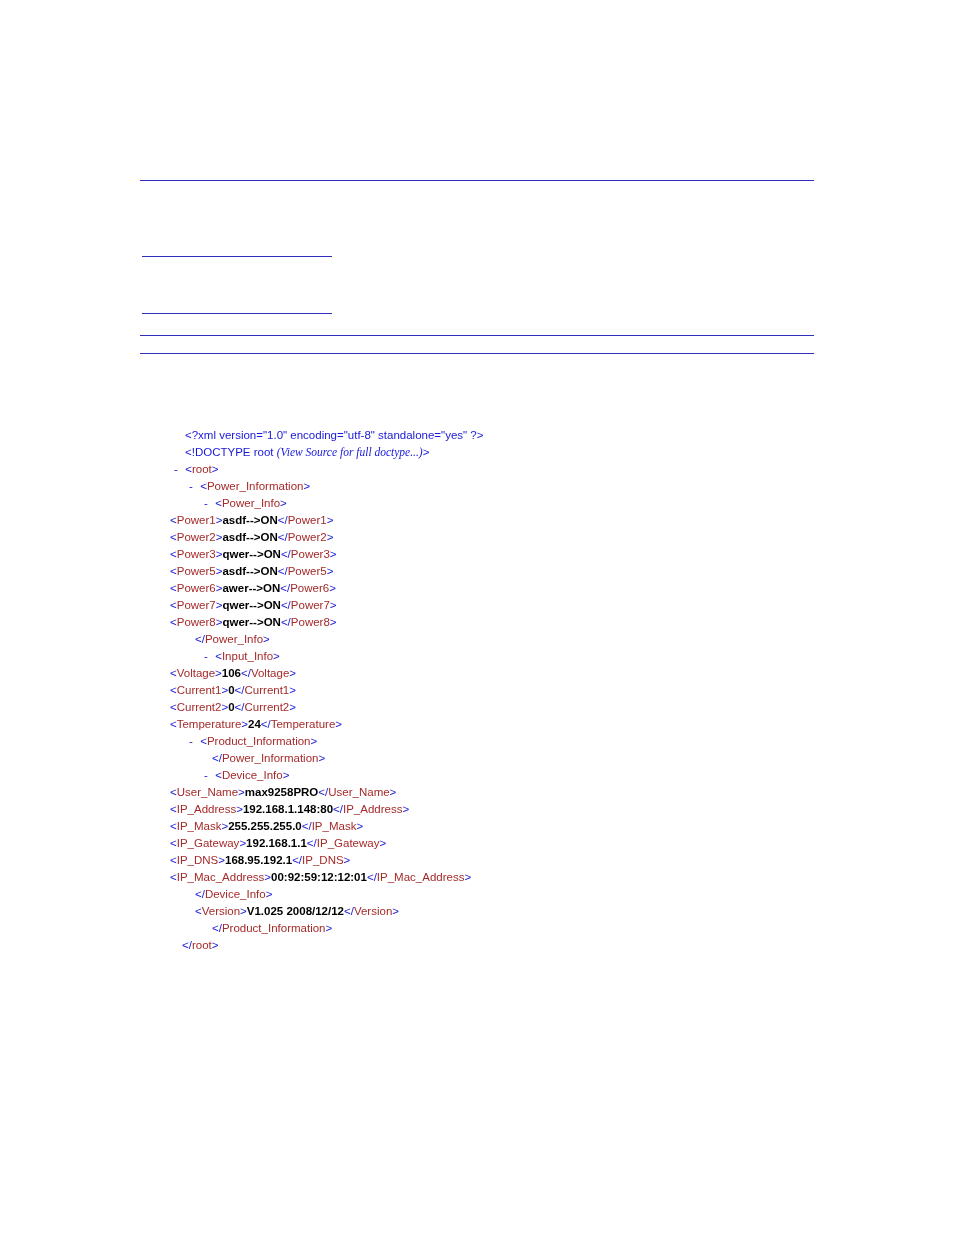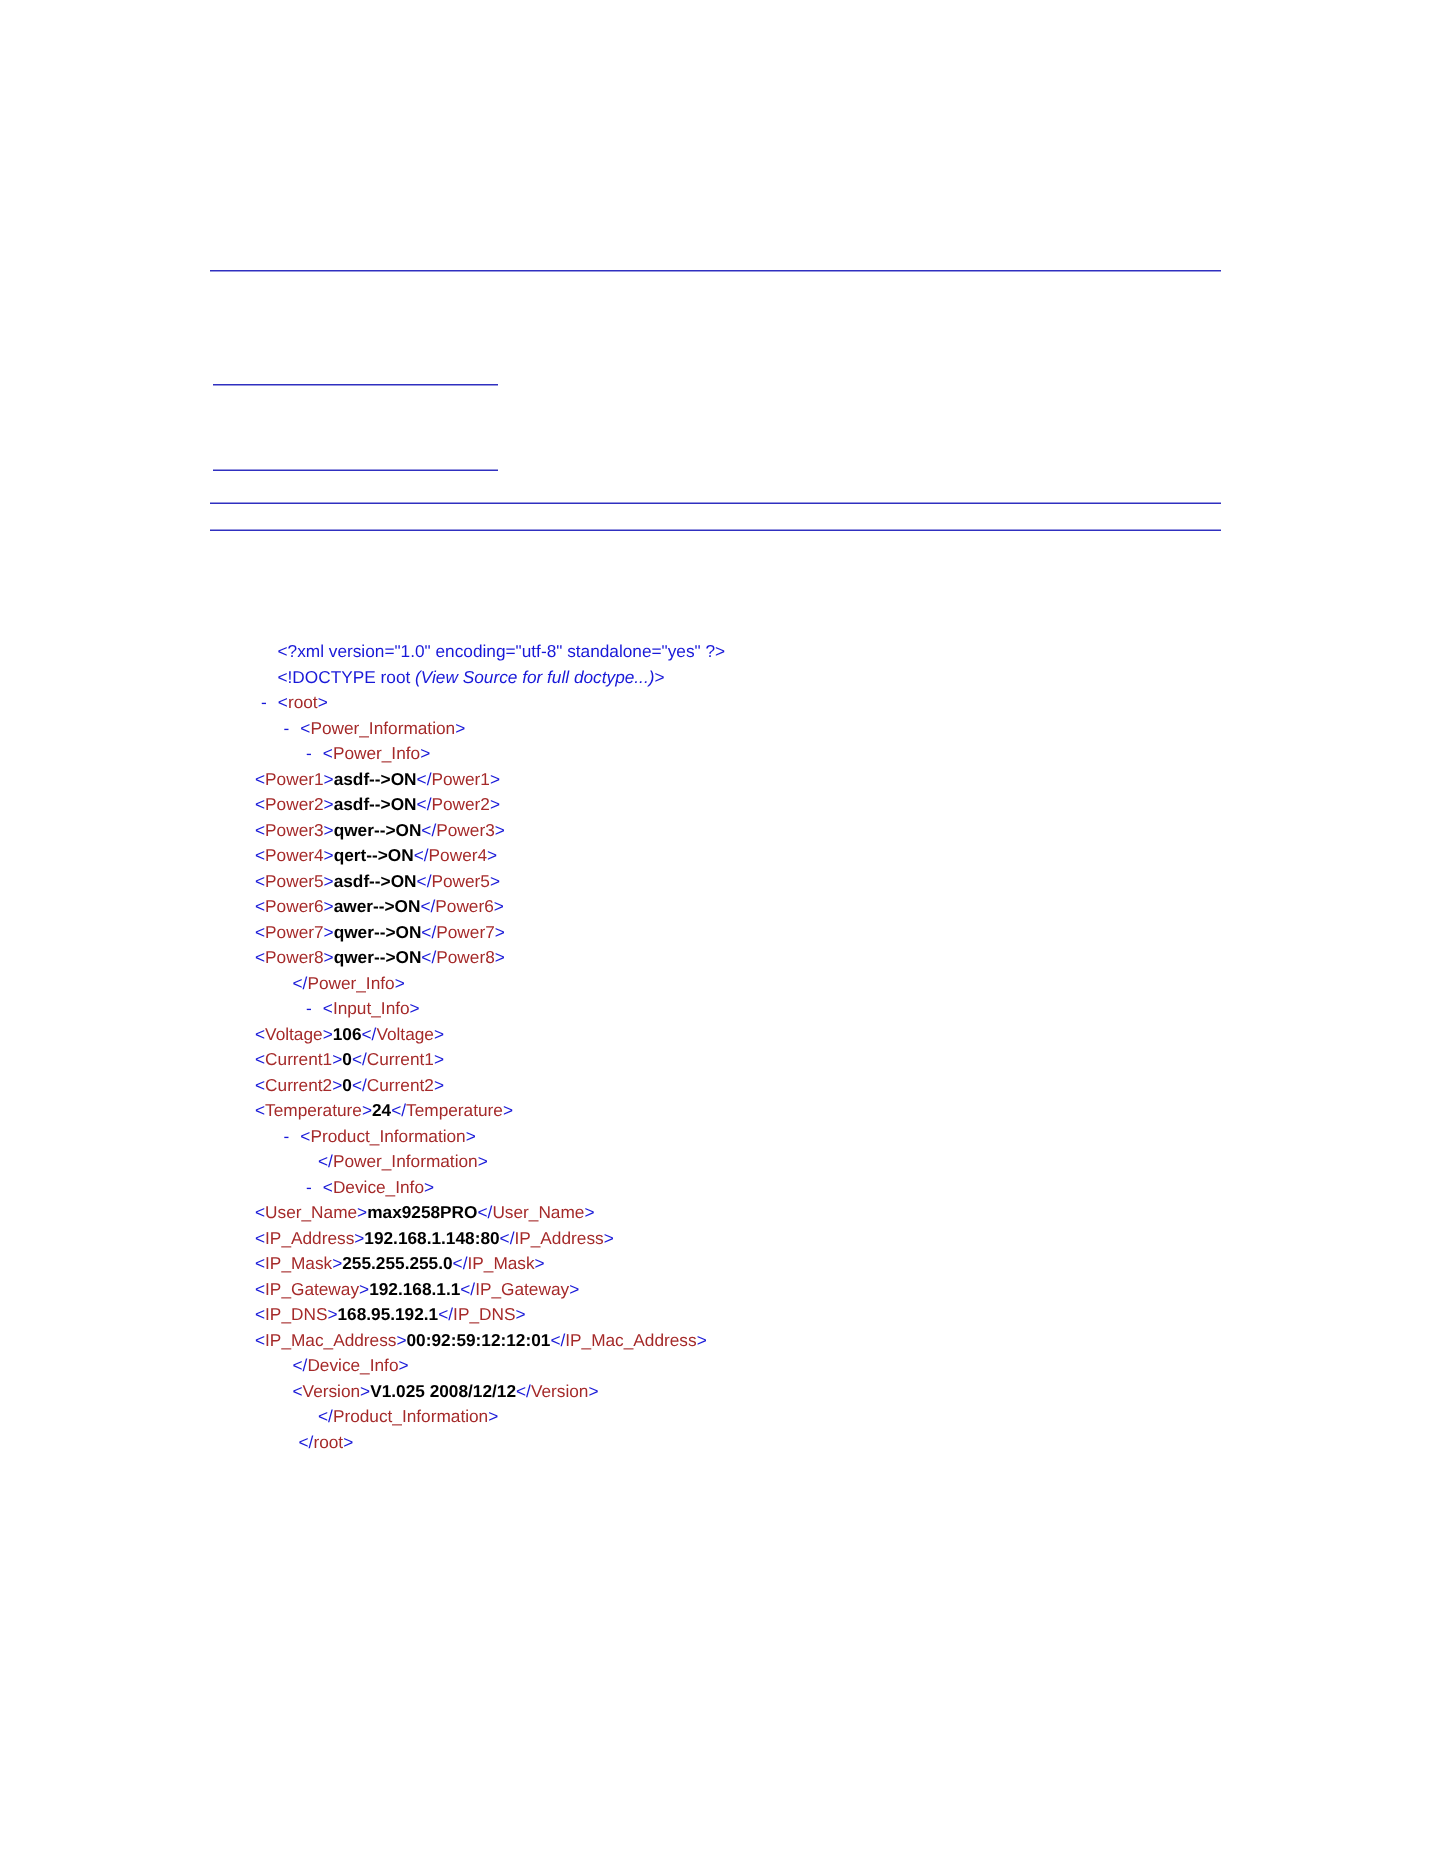--- a/index.html
+++ b/index.html
@@ -41,21 +41,21 @@
   }
   .xml-view {
     font-family: Verdana, Geneva, sans-serif;
     font-size: 11.5px;
     line-height: 17px;
     margin-left: 30px;
   }
   .blue { color: #1818d8; }
   .red { color: #a52a2a; text-align: right; }
   .black { color: #000; font-weight: bold; }
-  .italic { font-style: italic; }
+  .italic { font-style: italic; font-family: Liberation Serif, serif; }
   .row { white-space: nowrap; }
   .tog { color: #1818d8; display:inline-block; width:12px; text-align:center;}
   .i0 { margin-left: 0px; }
   .i1 { margin-left: 15px; }
   .i2 { margin-left: 30px; }
   .i4 { }
   .i3b { margin-left: 25px; }
 </style>
 </head>
 <body>
@@ -84,21 +84,20 @@
 
     <div class="row i0"><span class="tog">-</span> <span class="blue">&lt;</span><span class="red">root</span><span class="blue">&gt;</span></div>
 
     <div class="row i1"><span class="tog">-</span> <span class="blue">&lt;</span><span class="red">Power_Information</span><span class="blue">&gt;</span></div>
 
     <div class="row i2"><span class="tog">-</span> <span class="blue">&lt;</span><span class="red">Power_Info</span><span class="blue">&gt;</span></div>
 
     <div class="row i4"><span class="blue">&lt;</span><span class="red">Power1</span><span class="blue">&gt;</span><span class="black">asdf--&gt;ON</span><span class="blue">&lt;/</span><span class="red">Power1</span><span class="blue">&gt;</span></div>
     <div class="row i4"><span class="blue">&lt;</span><span class="red">Power2</span><span class="blue">&gt;</span><span class="black">asdf--&gt;ON</span><span class="blue">&lt;/</span><span class="red">Power2</span><span class="blue">&gt;</span></div>
     <div class="row i4"><span class="blue">&lt;</span><span class="red">Power3</span><span class="blue">&gt;</span><span class="black">qwer--&gt;ON</span><span class="blue">&lt;/</span><span class="red">Power3</span><span class="blue">&gt;</span></div>
-    <div class="row i4"><span class="blue">&lt;</span><span class="red">Power4</span><span class="blue">&gt;</span><span class="black">qert--&gt;ON</span><span class="blue">&lt;/</span><span class="red">Power4</span><span class="blue">&gt;</span></div>
     <div class="row i4"><span class="blue">&lt;</span><span class="red">Power5</span><span class="blue">&gt;</span><span class="black">asdf--&gt;ON</span><span class="blue">&lt;/</span><span class="red">Power5</span><span class="blue">&gt;</span></div>
     <div class="row i4"><span class="blue">&lt;</span><span class="red">Power6</span><span class="blue">&gt;</span><span class="black">awer--&gt;ON</span><span class="blue">&lt;/</span><span class="red">Power6</span><span class="blue">&gt;</span></div>
     <div class="row i4"><span class="blue">&lt;</span><span class="red">Power7</span><span class="blue">&gt;</span><span class="black">qwer--&gt;ON</span><span class="blue">&lt;/</span><span class="red">Power7</span><span class="blue">&gt;</span></div>
     <div class="row i4"><span class="blue">&lt;</span><span class="red">Power8</span><span class="blue">&gt;</span><span class="black">qwer--&gt;ON</span><span class="blue">&lt;/</span><span class="red">Power8</span><span class="blue">&gt;</span></div>
 
     <div class="row i3b"><span class="blue">&lt;/</span><span class="red">Power_Info</span><span class="blue">&gt;</span></div>
 
     <div class="row i2"><span class="tog">-</span> <span class="blue">&lt;</span><span class="red">Input_Info</span><span class="blue">&gt;</span></div>
 
     <div class="row i4"><span class="blue">&lt;</span><span class="red">Voltage</span><span class="blue">&gt;</span><span class="black">106</span><span class="blue">&lt;/</span><span class="red">Voltage</span><span class="blue">&gt;</span></div>
@@ -119,16 +118,16 @@
     <div class="row i4"><span class="blue">&lt;</span><span class="red">IP_Gateway</span><span class="blue">&gt;</span><span class="black">192.168.1.1</span><span class="blue">&lt;/</span><span class="red">IP_Gateway</span><span class="blue">&gt;</span></div>
     <div class="row i4"><span class="blue">&lt;</span><span class="red">IP_DNS</span><span class="blue">&gt;</span><span class="black">168.95.192.1</span><span class="blue">&lt;/</span><span class="red">IP_DNS</span><span class="blue">&gt;</span></div>
     <div class="row i4"><span class="blue">&lt;</span><span class="red">IP_Mac_Address</span><span class="blue">&gt;</span><span class="black">00:92:59:12:12:01</span><span class="blue">&lt;/</span><span class="red">IP_Mac_Address</span><span class="blue">&gt;</span></div>
 
     <div class="row i3b"><span class="blue">&lt;/</span><span class="red">Device_Info</span><span class="blue">&gt;</span></div>
 
     <div class="row i3b"><span class="blue">&lt;</span><span class="red">Version</span><span class="blue">&gt;</span><span class="black">V1.025 2008/12/12</span><span class="blue">&lt;/</span><span class="red">Version</span><span class="blue">&gt;</span></div>
 
     <div class="row" style="margin-left:42px"><span class="blue">&lt;/</span><span class="red">Product_Information</span><span class="blue">&gt;</span></div>
 
-    <div class="row" style="margin-left:29px"><span class="blue">&lt;/</span><span class="red">root</span><span class="blue">&gt;</span></div>
+    <div class="row" style="margin-left:12px"><span class="blue">&lt;/</span><span class="red">root</span><span class="blue">&gt;</span></div>
 
   </div>
 </div>
 
 </body></html>

